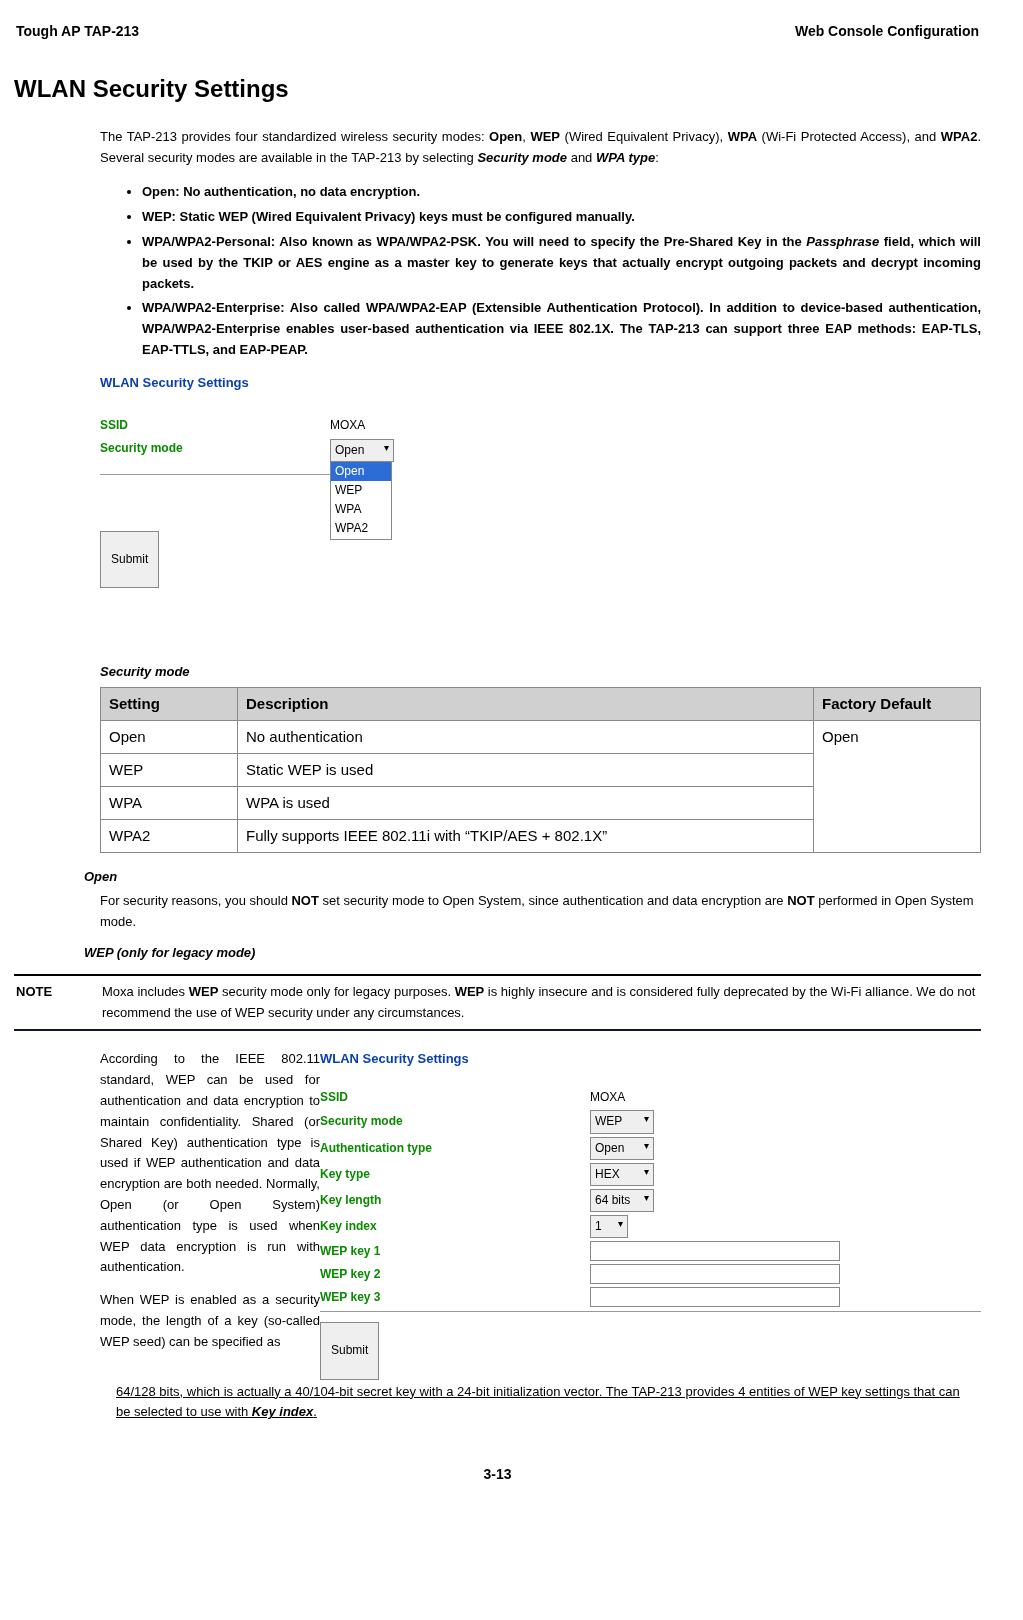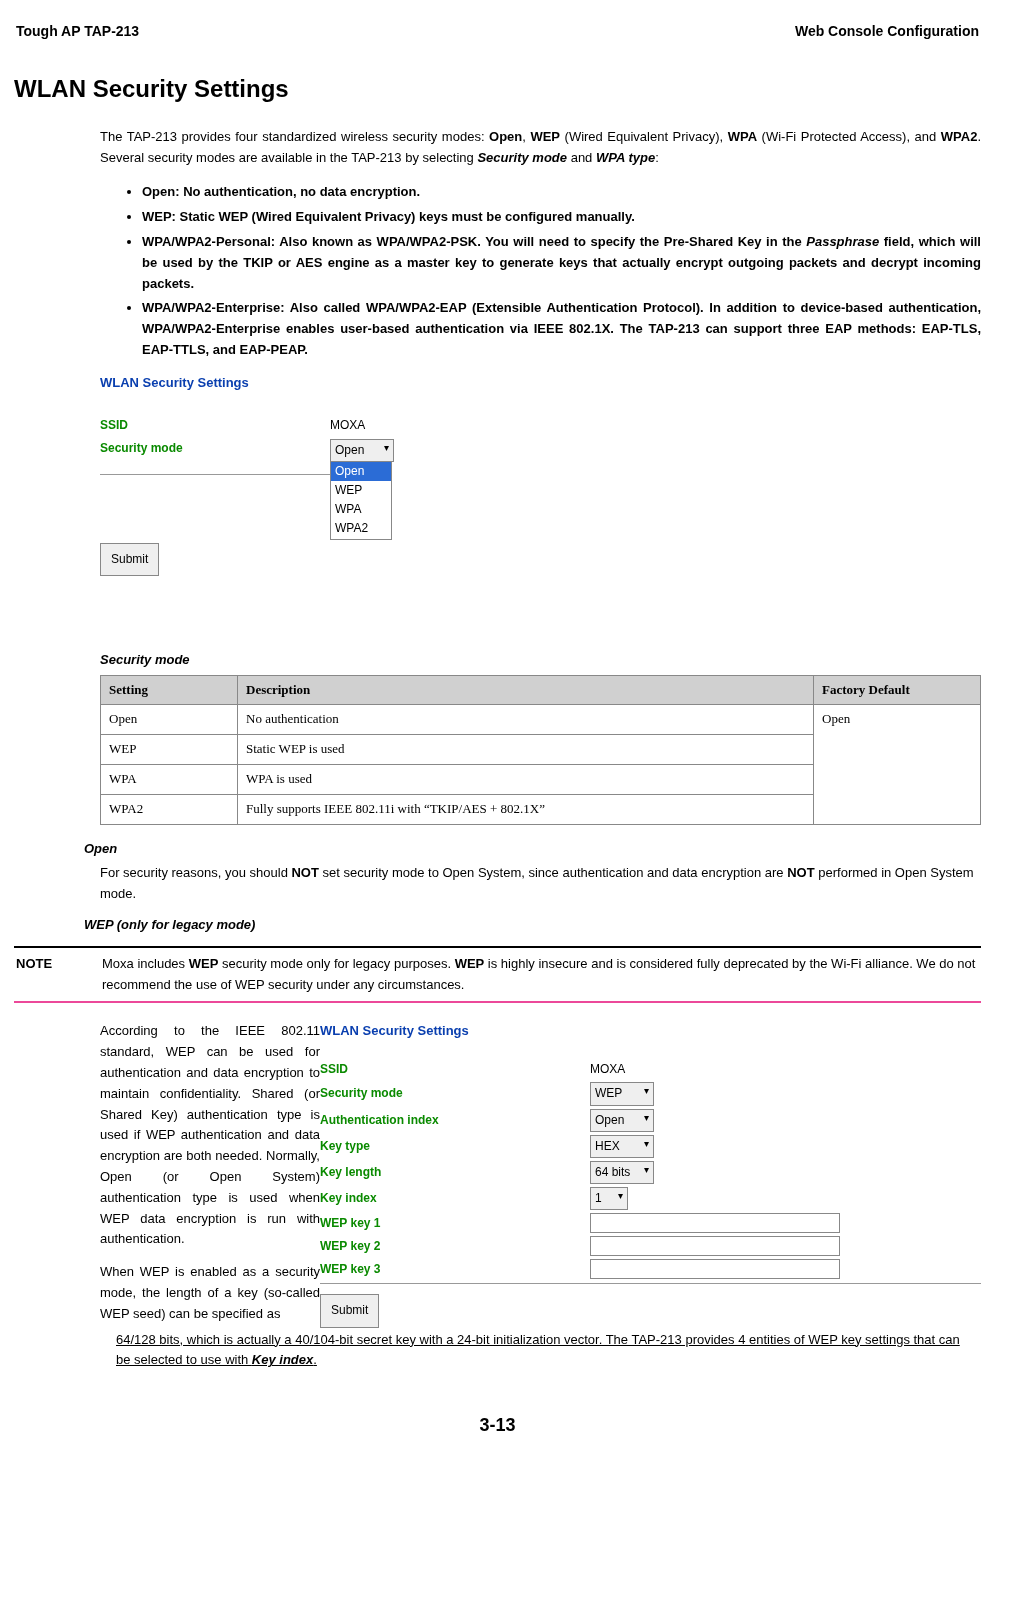--- a/index.html
+++ b/index.html
@@ -94,59 +94,58 @@
     padding: 0 4px;
     background: #fff;
   }
   .ss-dropdown .highlight {
     background: #2b6cd6;
     color: #fff;
   }
   .ss-button {
     border: 1px solid #888;
     background: #efefef;
-    padding: 6px 10px;
+    padding: 18px 10px;
     font-size: 12px;
     display: inline-block;
     margin-top: 6px;
   }
   hr.ss-hr {
     border: none;
     border-top: 1px solid #999;
     margin: 4px 0 4px 0;
     width: 360px;
   }
   .sub-heading {
     font-style: italic;
     font-weight: bold;
     margin: 8px 0 4px 0;
   }
   table.settings {
     border-collapse: collapse;
     width: 100%;
-    font-size: 13px;
-    font-family: Liberation Serif, serif;
+    font-size: 15px;
   }
   table.settings th, table.settings td {
     border: 1px solid #888;
     padding: 4px 8px;
     text-align: left;
   }
   table.settings th {
     background: #d0d0d0;
     font-weight: bold;
   }
   .open-heading {
     font-style: italic;
     font-weight: bold;
     margin: 14px 0 4px 0;
   }
   .note-block {
     border-top: 2px solid #000;
-    border-bottom: 2px solid #ec4899;
+    border-bottom: 2px solid #0f172a;
     margin: 10px 0 18px 0;
     padding: 6px 0;
     display: flex;
   }
   .note-label {
     font-weight: bold;
     width: 86px;
     flex-shrink: 0;
     padding-left: 2px;
   }
@@ -183,21 +182,21 @@
     font-size: 12px;
     width: 240px;
     display: inline-block;
     background: #fff;
     height: 16px;
   }
   .page-number {
     text-align: center;
     font-weight: bold;
     margin-top: 40px;
-    font-size: 18px;
+    font-size: 14px;
   }
 </style>
 </head>
 <body>
 
 <div class="page-header">
   <span>Tough AP TAP-213</span>
   <span>Web Console Configuration</span>
 </div>
 
@@ -292,21 +291,21 @@
 
       <div class="wep-ss-row">
           <span class="wep-ss-label">SSID</span>
           <span>MOXA</span>
         </div>
       <div class="wep-ss-row">
           <span class="wep-ss-label">Security mode</span>
           <span class="ss-select"><span>WEP</span></span>
         </div>
       <div class="wep-ss-row">
-          <span class="wep-ss-label">Authentication index</span>
+          <span class="wep-ss-label">Authentication type</span>
           <span class="ss-select"><span>Open</span></span>
         </div>
       <div class="wep-ss-row">
           <span class="wep-ss-label">Key type</span>
           <span class="ss-select"><span>HEX</span></span>
         </div>
       <div class="wep-ss-row">
           <span class="wep-ss-label">Key length</span>
           <span class="ss-select"><span>64 bits</span></span>
         </div>

